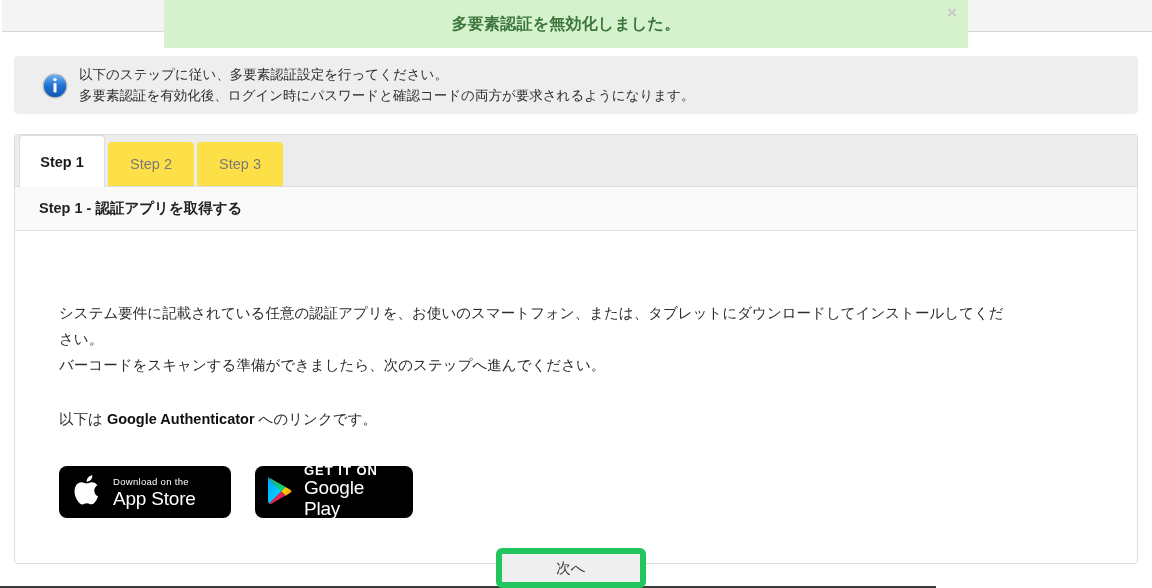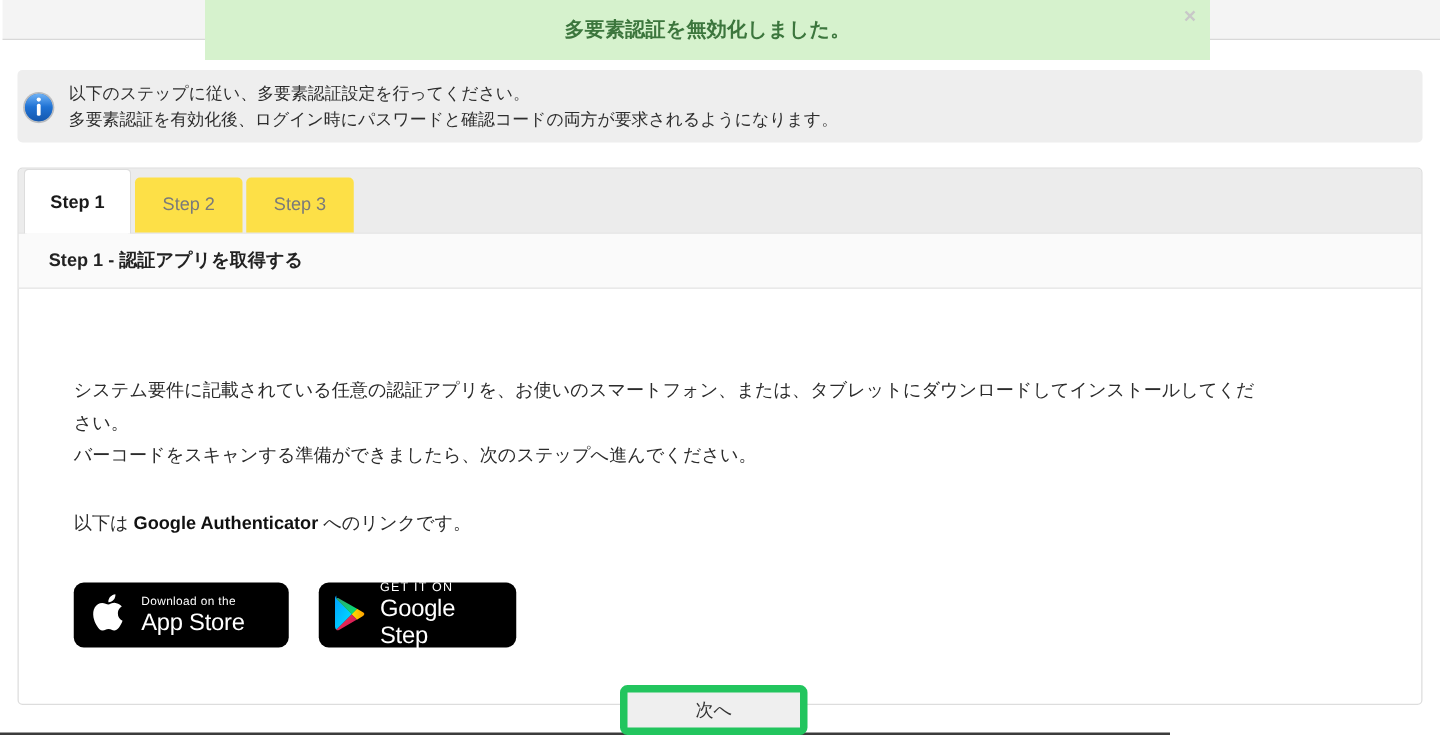--- a/index.html
+++ b/index.html
@@ -61,21 +61,21 @@
 
   
   .info-box {
     position: absolute;
     left: 14px; top: 56px;
     width: 1124px; height: 58px;
     background: #eeeeee;
     border-radius: 4px;
     display: flex;
     align-items: center;
-    padding: 0 4px;
+    padding: 0 28px;
   }
   .info-icon {
     width: 26px; height: 26px;
     flex: 0 0 26px;
     margin-right: 11px;
     margin-top: 1px;
   }
   .info-lines {
     font-size: 13.5px;
     color: #2d2d2d;
@@ -180,21 +180,21 @@
     width: 158px; height: 52px;
     padding: 0 12px;
   }
   .badge-txt { margin-left: 10px; color: #ffffff; }
   .badge-small {
     display: block;
     font-size: 9.5px;
     letter-spacing: .3px;
     line-height: 11px;
   }
-  .badge-small.caps { letter-spacing: 1px; font-size: 10px; }
+  .badge-small.caps { letter-spacing: 1px; font-size: 13px; font-weight: bold; }
   .badge-big {
     display: block;
     font-size: 19px;
     line-height: 21px;
     letter-spacing: -.2px;
     margin-top: 1px;
   }
 
   
   .btn-row {
@@ -316,21 +316,21 @@
                 </linearGradient>
               </defs>
               <path fill="url(#gpBlue)" d="M2 1.4C1.4 2 1 2.9 1 4.1v21.8c0 1.2.4 2.1 1 2.7l.2.2 12.2-12.2v-.6L2.2 3.8 2 1.4z"></path>
               <path fill="url(#gpYellow)" d="M18.5 20.7l-4.1-4.1v-.6l4.1-4.1.1.1 4.8 2.8c1.4.8 1.4 2.1 0 2.9l-4.9 3z"></path>
               <path fill="url(#gpRed)" d="M18.6 20.6L14.4 16.3 2 28.8c.5.5 1.3.6 2.2.1l14.4-8.3z"></path>
               <path fill="url(#gpGreen)" d="M18.6 12L4.2 3.8c-.9-.5-1.7-.5-2.2.1L14.4 16.3 18.6 12z"></path>
             </svg>
           </span>
           <span class="badge-txt">
             <span class="badge-small caps">GET IT ON</span>
-            <span class="badge-big">Google Step</span>
+            <span class="badge-big">Google Play</span>
           </span>
         </div>
 
       </div>
 
       <div class="btn-row">
         <button class="btn-next">次へ</button>
       </div>
 
     </div>

